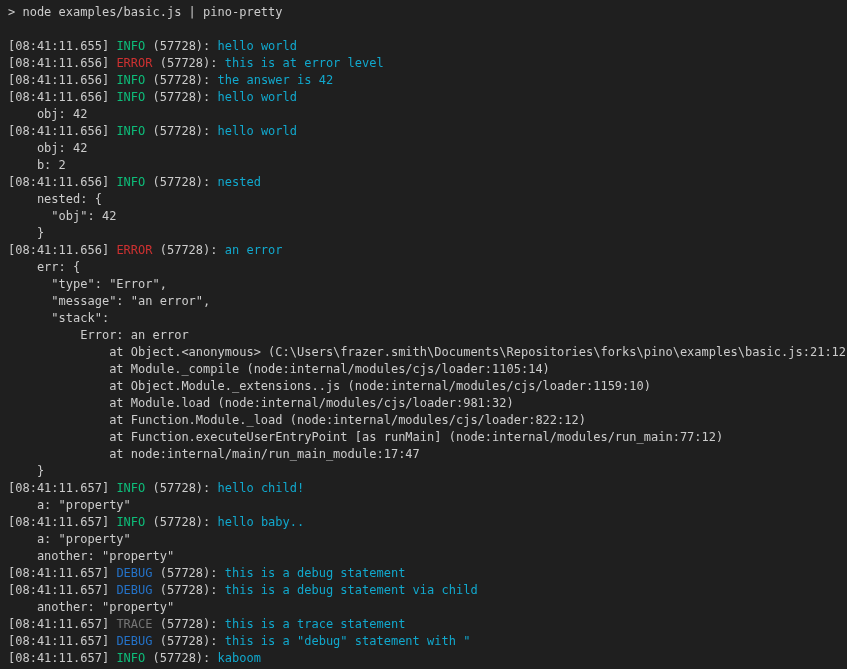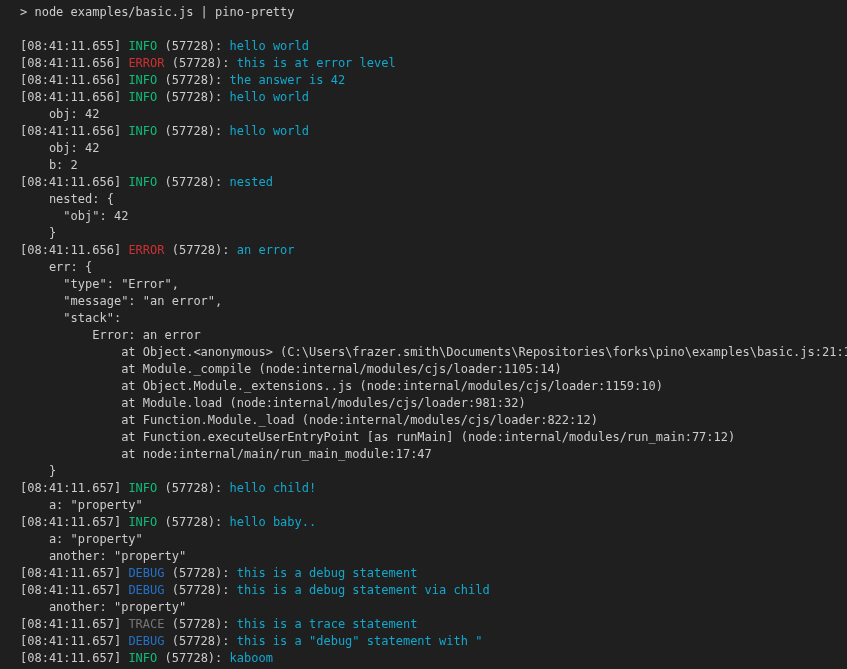--- a/index.html
+++ b/index.html
@@ -21,19 +21,18 @@
     font-family: "DejaVu Sans Mono", "Liberation Mono", monospace;
     font-size: 12px;
     line-height: 17px;
     color: #cccccc;
     white-space: pre;
     overflow: hidden;
   }
   .terminal .line {
     height: 17px;
     white-space: pre;
-    margin-left: 12px;
   }
 </style>
 </head>
 <body>
 
 <div class="terminal" style="background: rgb(31, 31, 31); color: rgb(204, 204, 204);"><div class="line">&gt; node examples/basic.js | pino-pretty</div><div class="line">&nbsp;</div><div class="line"><span>[08:41:11.655] </span><span style="color: rgb(13, 188, 121);">INFO</span><span> (57728): </span><span style="color: rgb(17, 168, 205);">hello world</span></div><div class="line"><span>[08:41:11.656] </span><span style="color: rgb(205, 49, 49);">ERROR</span><span> (57728): </span><span style="color: rgb(17, 168, 205);">this is at error level</span></div><div class="line"><span>[08:41:11.656] </span><span style="color: rgb(13, 188, 121);">INFO</span><span> (57728): </span><span style="color: rgb(17, 168, 205);">the answer is 42</span></div><div class="line"><span>[08:41:11.656] </span><span style="color: rgb(13, 188, 121);">INFO</span><span> (57728): </span><span style="color: rgb(17, 168, 205);">hello world</span></div><div class="line">    obj: 42</div><div class="line"><span>[08:41:11.656] </span><span style="color: rgb(13, 188, 121);">INFO</span><span> (57728): </span><span style="color: rgb(17, 168, 205);">hello world</span></div><div class="line">    obj: 42</div><div class="line">    b: 2</div><div class="line"><span>[08:41:11.656] </span><span style="color: rgb(13, 188, 121);">INFO</span><span> (57728): </span><span style="color: rgb(17, 168, 205);">nested</span></div><div class="line">    nested: {</div><div class="line">      "obj": 42</div><div class="line">    }</div><div class="line"><span>[08:41:11.656] </span><span style="color: rgb(205, 49, 49);">ERROR</span><span> (57728): </span><span style="color: rgb(17, 168, 205);">an error</span></div><div class="line">    err: {</div><div class="line">      "type": "Error",</div><div class="line">      "message": "an error",</div><div class="line">      "stack":</div><div class="line">          Error: an error</div><div class="line">              at Object.&lt;anonymous&gt; (C:\Users\frazer.smith\Documents\Repositories\forks\pino\examples\basic.js:21:12)</div><div class="line">              at Module._compile (node:internal/modules/cjs/loader:1105:14)</div><div class="line">              at Object.Module._extensions..js (node:internal/modules/cjs/loader:1159:10)</div><div class="line">              at Module.load (node:internal/modules/cjs/loader:981:32)</div><div class="line">              at Function.Module._load (node:internal/modules/cjs/loader:822:12)</div><div class="line">              at Function.executeUserEntryPoint [as runMain] (node:internal/modules/run_main:77:12)</div><div class="line">              at node:internal/main/run_main_module:17:47</div><div class="line">    }</div><div class="line"><span>[08:41:11.657] </span><span style="color: rgb(13, 188, 121);">INFO</span><span> (57728): </span><span style="color: rgb(17, 168, 205);">hello child!</span></div><div class="line">    a: "property"</div><div class="line"><span>[08:41:11.657] </span><span style="color: rgb(13, 188, 121);">INFO</span><span> (57728): </span><span style="color: rgb(17, 168, 205);">hello baby..</span></div><div class="line">    a: "property"</div><div class="line">    another: "property"</div><div class="line"><span>[08:41:11.657] </span><span style="color: rgb(36, 114, 200);">DEBUG</span><span> (57728): </span><span style="color: rgb(17, 168, 205);">this is a debug statement</span></div><div class="line"><span>[08:41:11.657] </span><span style="color: rgb(36, 114, 200);">DEBUG</span><span> (57728): </span><span style="color: rgb(17, 168, 205);">this is a debug statement via child</span></div><div class="line">    another: "property"</div><div class="line"><span>[08:41:11.657] </span><span style="color: rgb(118, 118, 118);">TRACE</span><span> (57728): </span><span style="color: rgb(17, 168, 205);">this is a trace statement</span></div><div class="line"><span>[08:41:11.657] </span><span style="color: rgb(36, 114, 200);">DEBUG</span><span> (57728): </span><span style="color: rgb(17, 168, 205);">this is a "debug" statement with "</span></div><div class="line"><span>[08:41:11.657] </span><span style="color: rgb(13, 188, 121);">INFO</span><span> (57728): </span><span style="color: rgb(17, 168, 205);">kaboom</span></div></div>
 
 </body></html>

